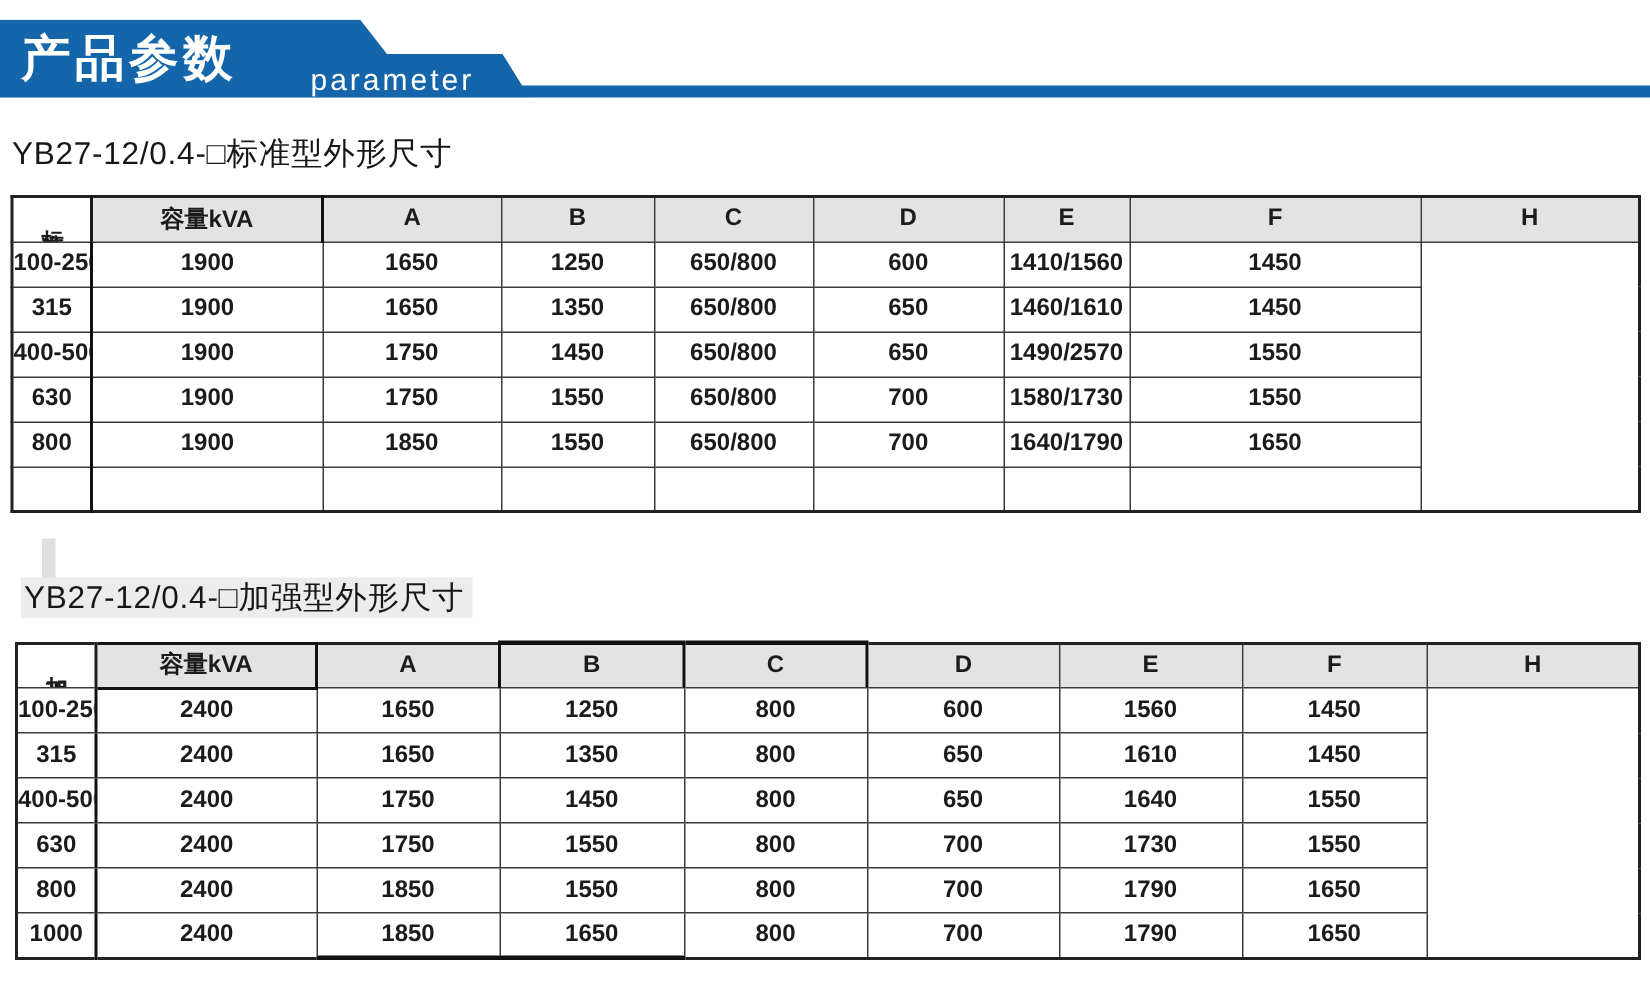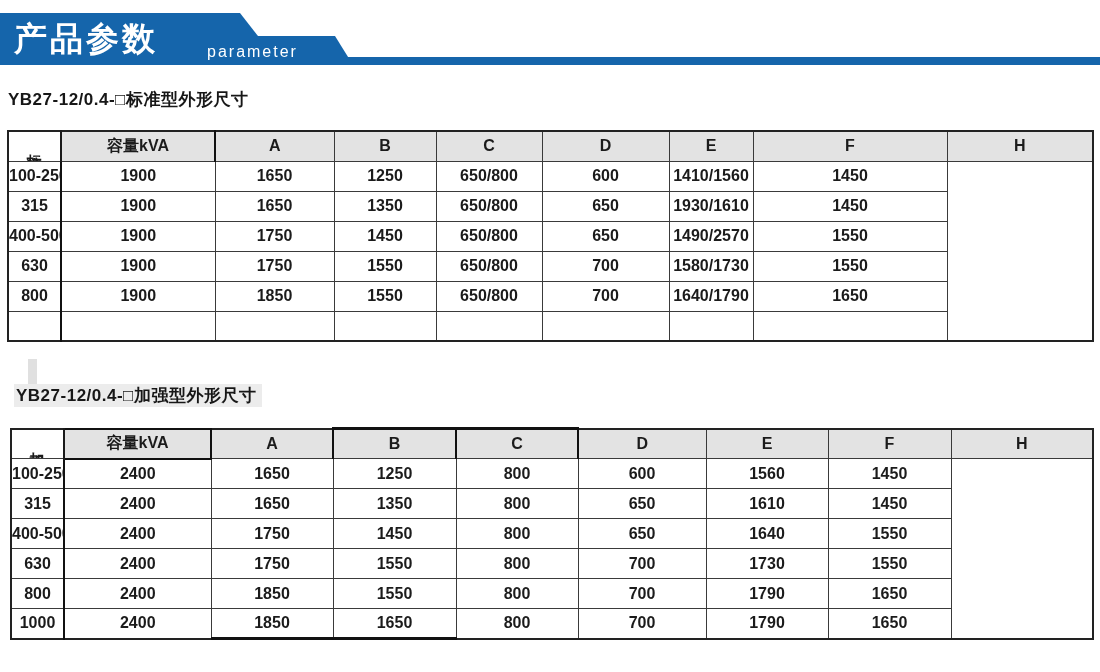--- a/index.html
+++ b/index.html
@@ -28,26 +28,26 @@
     position: absolute; left: 258px; top: 36px; width: 96px; height: 29px;
     background: var(--accent);
     clip-path: polygon(0 0, 77px 0, 95px 29px, 0 29px);
   }
   .banner-strip {
     position: absolute; left: 0; top: 57px; width: 1100px; height: 8px;
     background: var(--accent);
   }
   .banner-sub-title {
     position: absolute; left: 207px; top: 43px;
-    color: #fff; font-size: 16px; font-weight: 400; letter-spacing: 2px; white-space: nowrap;
+    color: #fff; font-size: 20px; font-weight: 400; letter-spacing: 2px; white-space: nowrap;
   }
 
   
   .sec-title {
-    position: absolute; font-size: 17px; font-weight: 700;
+    position: absolute; font-size: 21px; font-weight: 400;
     color: #171717; letter-spacing: 0.5px; white-space: nowrap;
   }
   .sec-title-1 { left: 8px; top: 88px; }
   .sec-title-2 { left: 14px; top: 384px; }
   .sec-title-2 .shade { background: #ececec; padding: 2px 6px 2px 2px; }
   .scan-artifact {
     position: absolute; left: 28px; top: 359px; width: 9px; height: 27px;
     background: #e0e0e0;
   }
 
@@ -142,21 +142,21 @@
           <td>1410/1560</td>
           <td>1450</td>
         </tr>
         <tr>
           <td>315</td>
           <td>1900</td>
           <td>1650</td>
           <td>1350</td>
           <td>650/800</td>
           <td>650</td>
-          <td>1930/1610</td>
+          <td>1460/1610</td>
           <td>1450</td>
         </tr>
         <tr>
           <td>400-500</td>
           <td>1900</td>
           <td>1750</td>
           <td>1450</td>
           <td>650/800</td>
           <td>650</td>
           <td>1490/2570</td>

